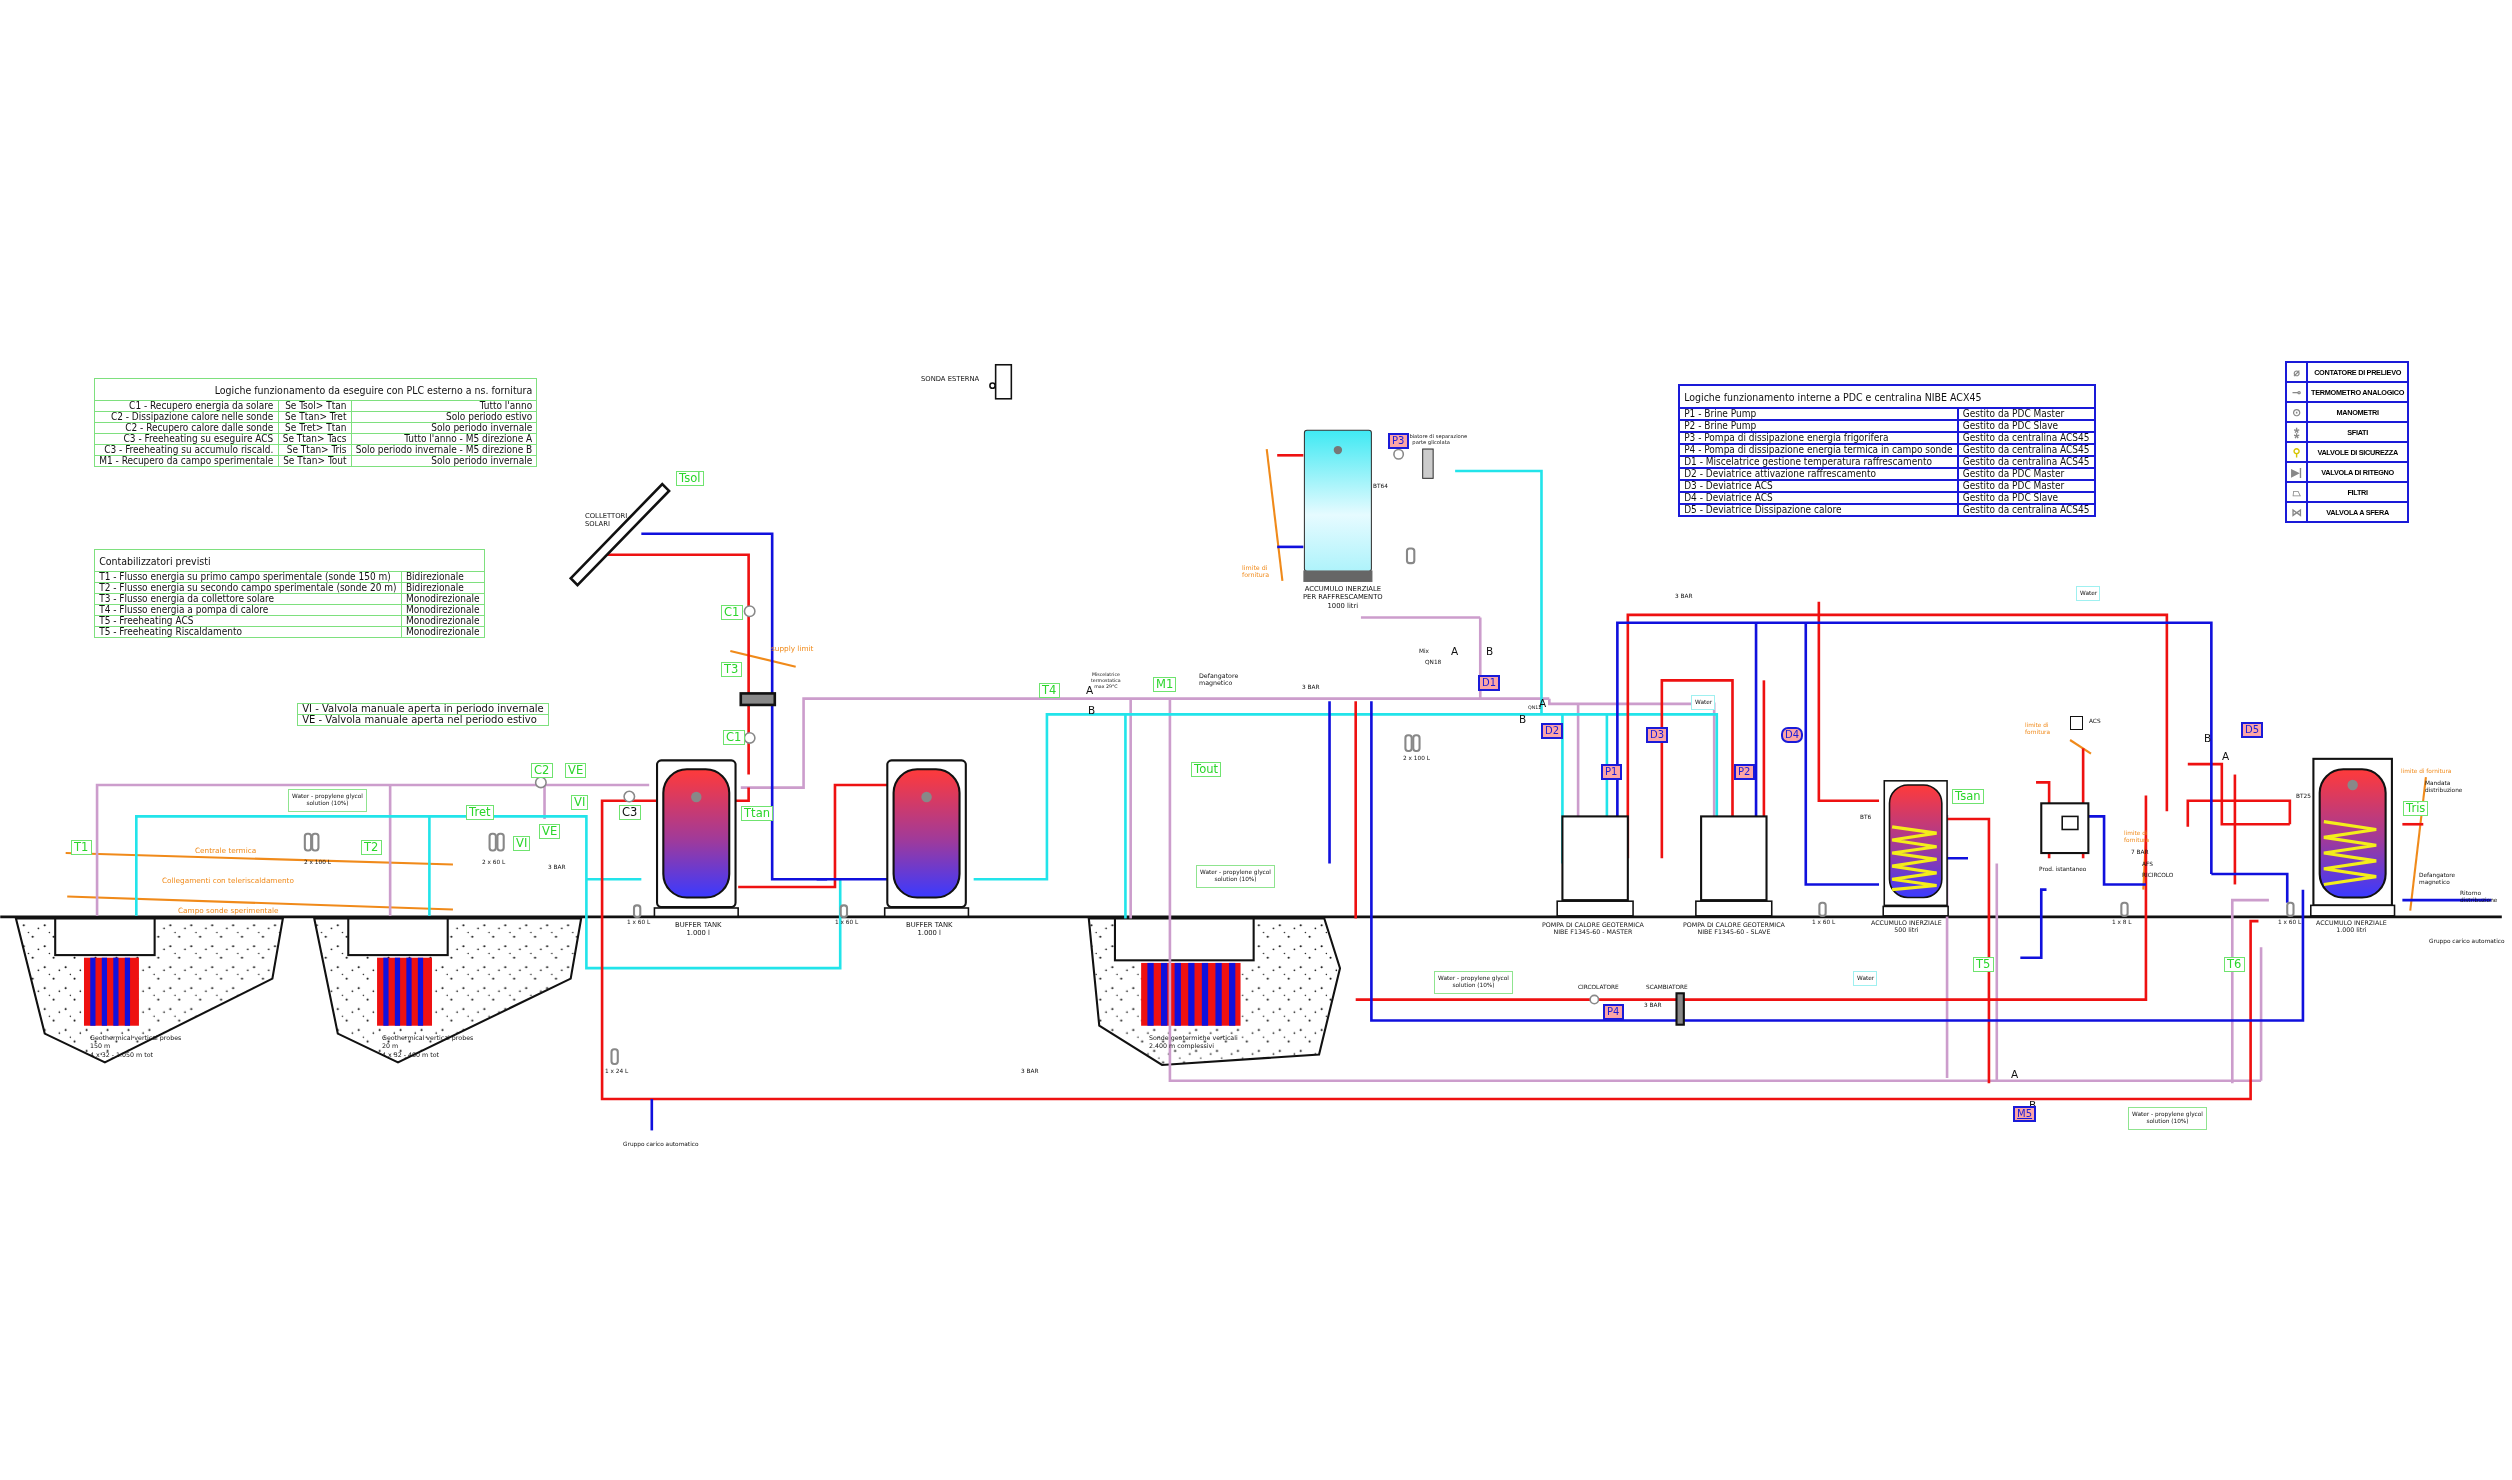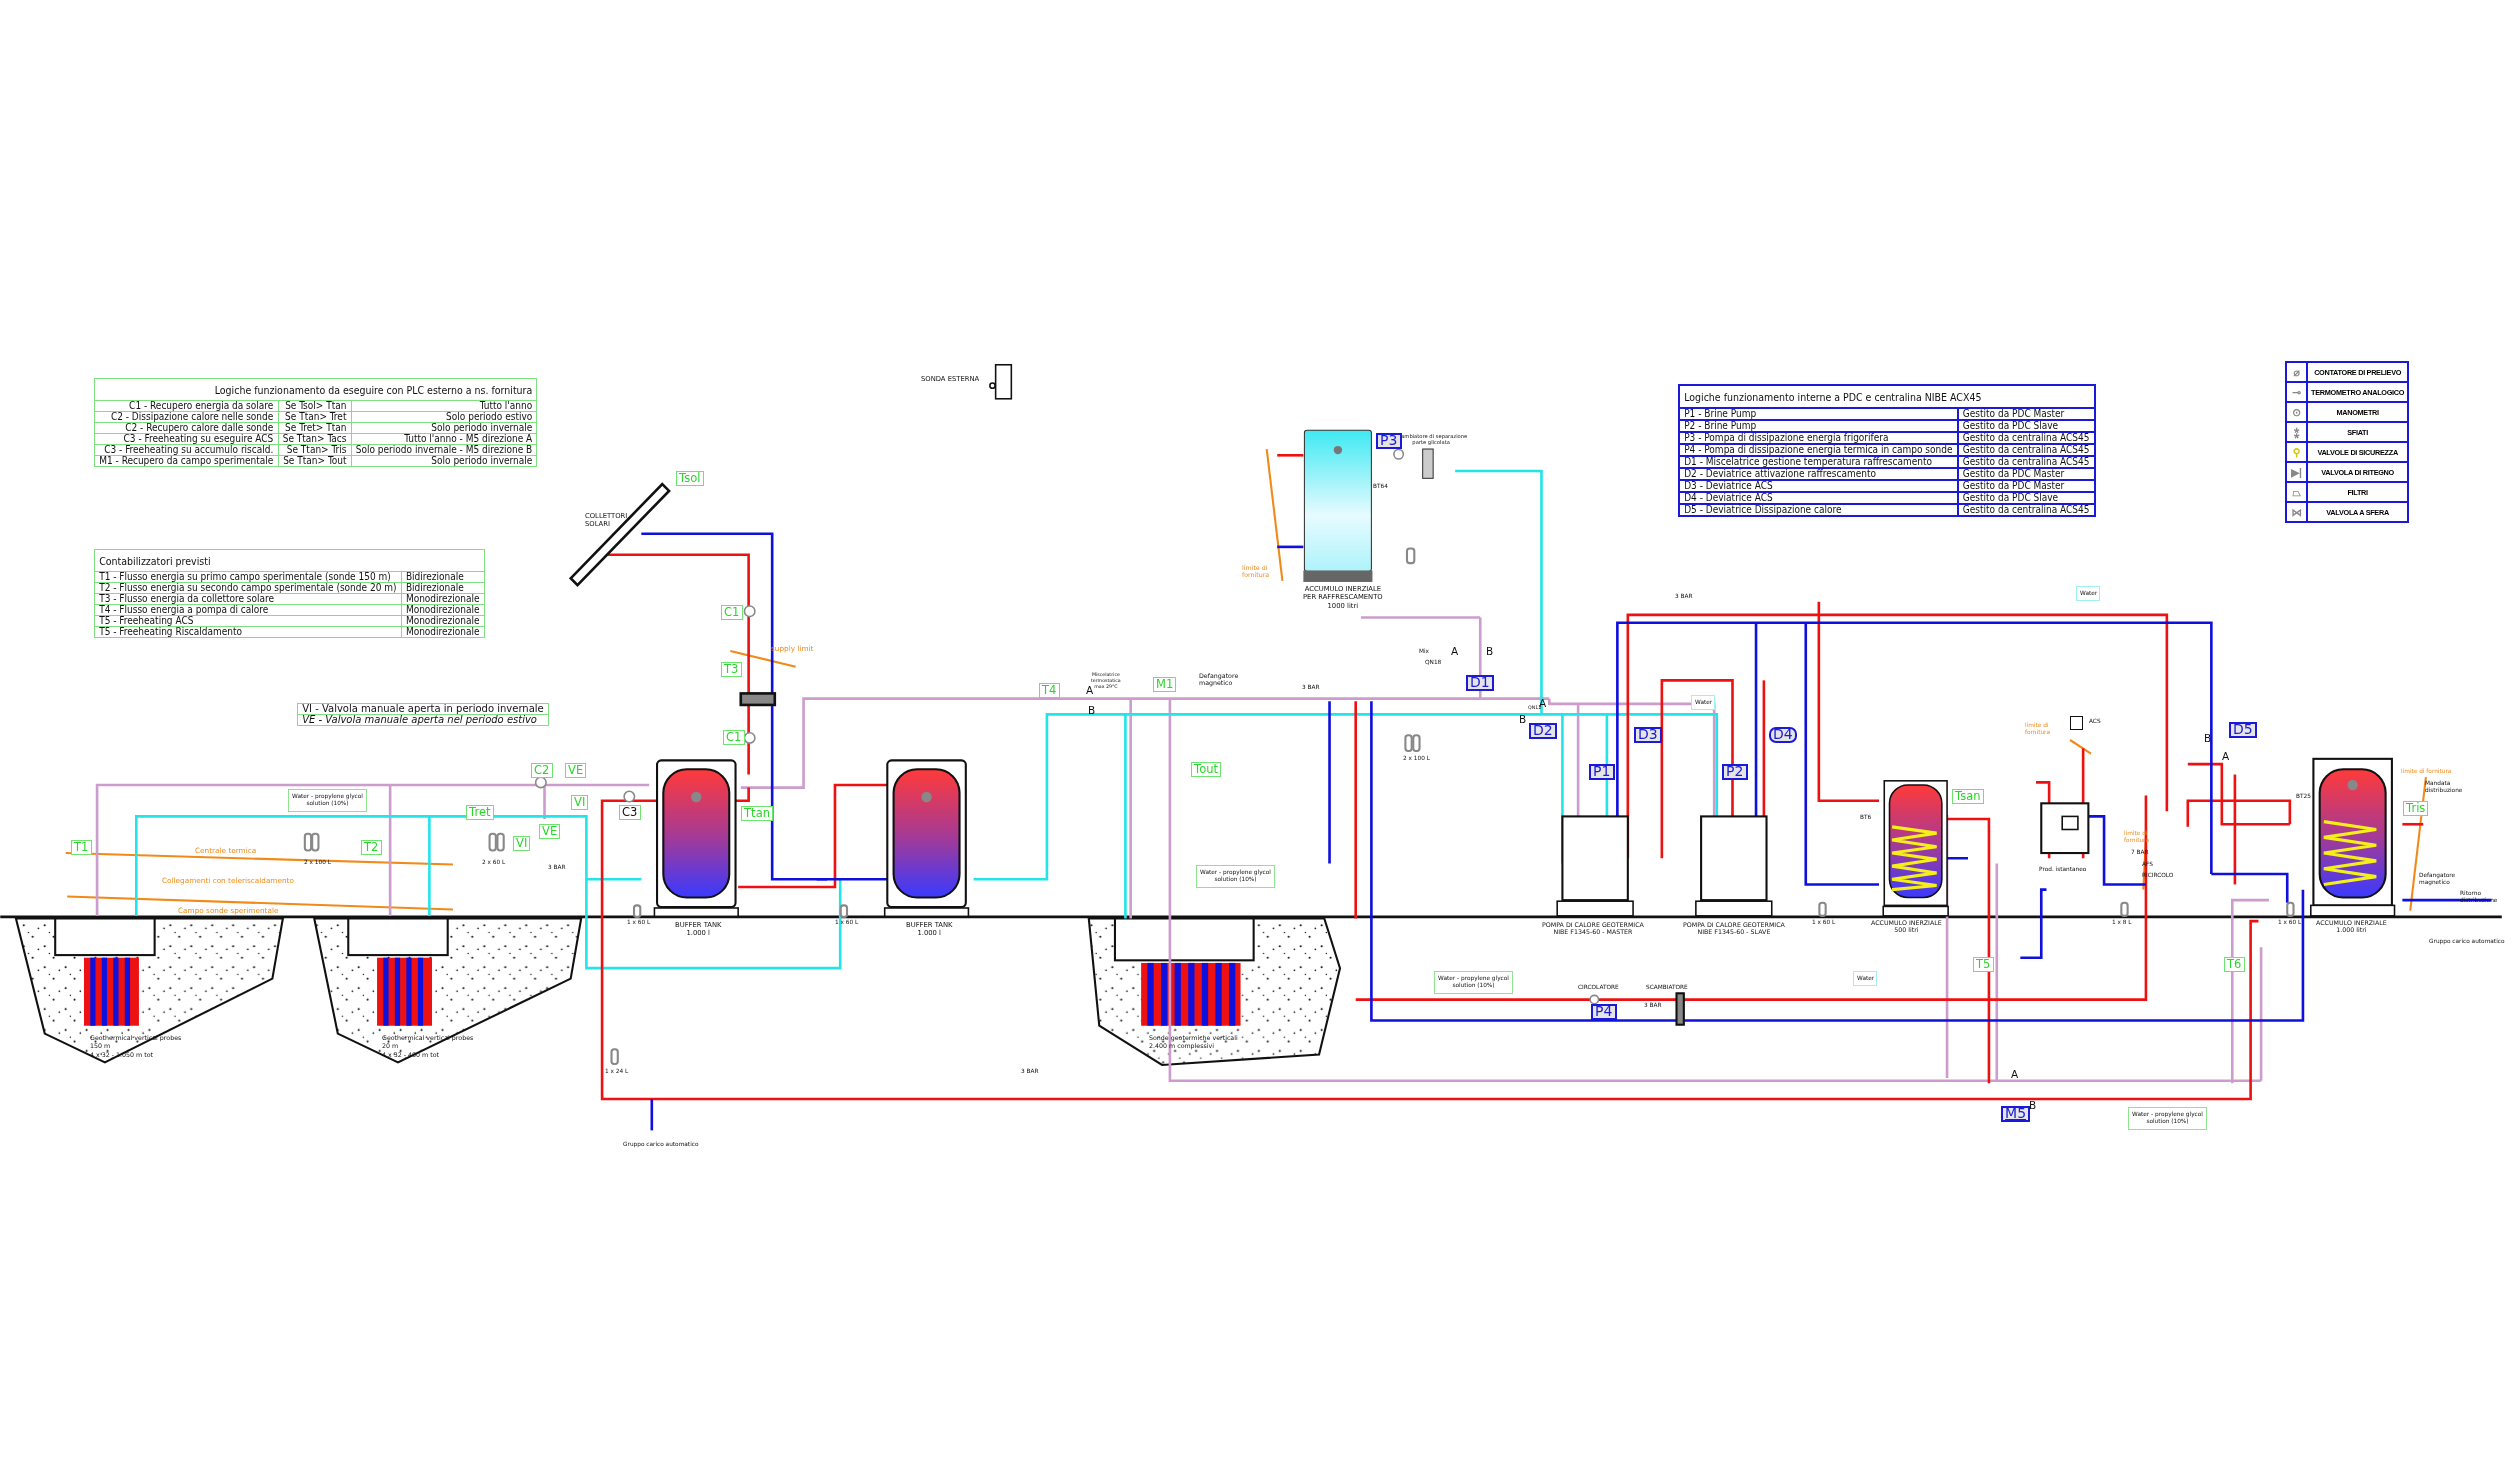--- a/index.html
+++ b/index.html
@@ -7,21 +7,21 @@
   .abs { position:absolute; }
   .tbl { position:absolute; border-collapse:collapse; font-family:"DejaVu Sans Condensed","DejaVu Sans", sans-serif; color:#111; }
   .tbl-green td { border:1.6px solid #7ee07e; }
   .tbl-blue td { border:2.1px solid #1a1ad8; }
   .tbl td { padding:0 4.2px; white-space:nowrap; font-size:10px; line-height:10px; height:10px; }
   .tbl .hdr td { height:21px; font-size:10.5px; }
   .legend { position:absolute; left:2285px; top:361px; border-collapse:collapse; }
   .legend td { border:2.1px solid #1a1ad8; height:18px; font-weight:bold; font-size:7.3px; letter-spacing:-0.3px; text-align:center; padding:0 3.1px; font-family:"Liberation Sans", sans-serif; }
   .legend td.ic { width:19px; padding:0; color:#888; font-size:10.5px; }
   .gtag { position:absolute; border:1px solid #6fe36f; color:#2bd62b; font-size:11.5px; line-height:12.6px; padding:0 2.1px; background:#fff; font-family:"DejaVu Sans", sans-serif; }
-  .btag { position:absolute; border:2.1px solid #1a1ad8; color:#1a1ad8; font-size:14px; line-height:11.5px; padding:0 2.1px; background:#e5e5e5; }
+  .btag { position:absolute; border:2.1px solid #1a1ad8; color:#1a1ad8; font-size:10px; line-height:11.5px; padding:0 2.1px; background:#fca5a5;margin-left:12px; }
   .lbl { position:absolute; font-size:6.8px; color:#111; white-space:pre; text-align:center; line-height:8.4px; }
   .olbl { position:absolute; font-size:7.3px; color:#f08a1a; white-space:pre; line-height:9.4px; }
   .fluid { position:absolute; font-size:5.8px; color:#111; text-align:center; border:1px solid #8fe48f; background:#fff; padding:3.1px 3.1px; line-height:7.3px; }
   .fluid.water { border-color:#9ff0f0; }
   .ab { position:absolute; font-size:10.5px; color:#111; }
   .small { position:absolute; font-size:5.8px; color:#111; white-space:pre; }
   svg { position:absolute; left:0; top:0; }
 </style>
 </head>
 <body>
@@ -317,21 +317,21 @@
       </tr>
 </tbody>
   </table>
 
 <table class="tbl tbl-green" style="left:297px; top:703px;">
   <tbody>
       <tr>
         <td style="font-family:'DejaVu Sans',sans-serif;">VI - Valvola manuale aperta in periodo invernale</td>
       </tr>
   <tr>
-        <td style="font-family:'DejaVu Sans',sans-serif;font-style:italic;">VE - Valvola manuale aperta nel periodo estivo</td>
+        <td style="font-family:'DejaVu Sans',sans-serif;">VE - Valvola manuale aperta nel periodo estivo</td>
       </tr>
 </tbody>
   </table>
 
 <table class="tbl tbl-blue" style="left:1678px; top:384px;">
   <tbody>
       <tr class="hdr">
         <td colspan="2">Logiche funzionamento interne a PDC e centralina NIBE ACX45</td>
       </tr>
   <tr>

